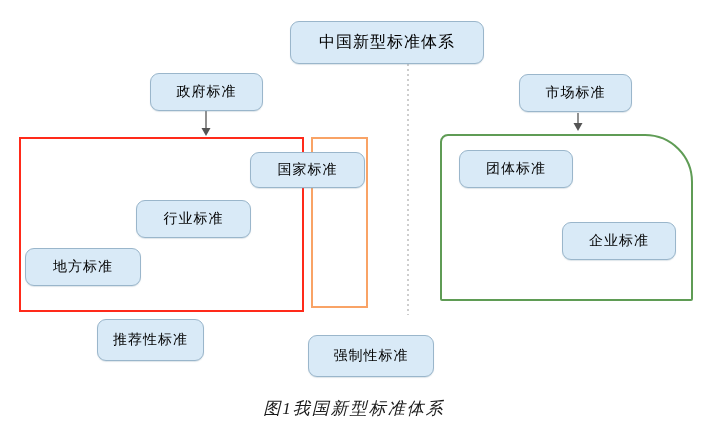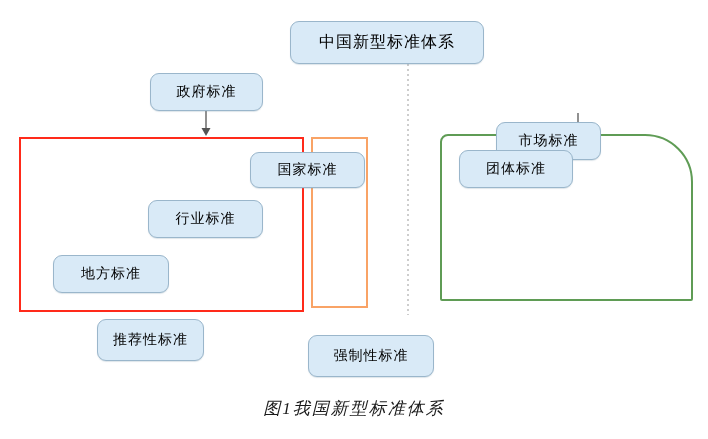--- a/index.html
+++ b/index.html
@@ -65,30 +65,31 @@
     <g>
       <line x1="578" y1="113" x2="578" y2="124" stroke="#555555" stroke-width="1.3"></line>
       <polygon points="573.5,123 582.5,123 578,131" fill="#555555"></polygon>
     </g>
   </svg>
 
   <div class="node node-root" style="left:290px; top:21px; width:194px; height:43px;">中国新型标准体系</div>
 
   <div class="node" style="left:150px; top:73px; width:113px; height:38px;">政府标准</div>
 
-  <div class="node" style="left:496px; top:74px; width:105px; height:38px;margin-top:48px;">市场标准</div>
+  <div class="node" style="left:519px; top:74px; width:113px; height:38px;">市场标准</div>
 
   <div class="node" style="left:250px; top:152px; width:115px; height:36px;">国家标准</div>
 
-  <div class="node" style="left:148px; top:200px; width:115px; height:38px;">行业标准</div>
+  <div class="node" style="left:136px; top:200px; width:115px; height:38px;">行业标准</div>
 
-  <div class="node" style="left:25px; top:255px; width:116px; height:38px;margin-left:28px;">地方标准</div>
+  <div class="node" style="left:25px; top:248px; width:116px; height:38px;">地方标准</div>
 
   <div class="node" style="left:459px; top:150px; width:114px; height:38px;">团体标准</div>
 
+  <div class="node" style="left:562px; top:222px; width:114px; height:38px;">企业标准</div>
 
   <div class="node" style="left:97px; top:319px; width:107px; height:42px;">推荐性标准</div>
 
   <div class="node" style="left:308px; top:319px; width:126px; height:42px;margin-top:16px;">强制性标准</div>
 
   <div class="caption">
     <span class="fig-label">图1</span><span class="fig-title">我国新型标准体系</span>
   </div>
 
 </div>

